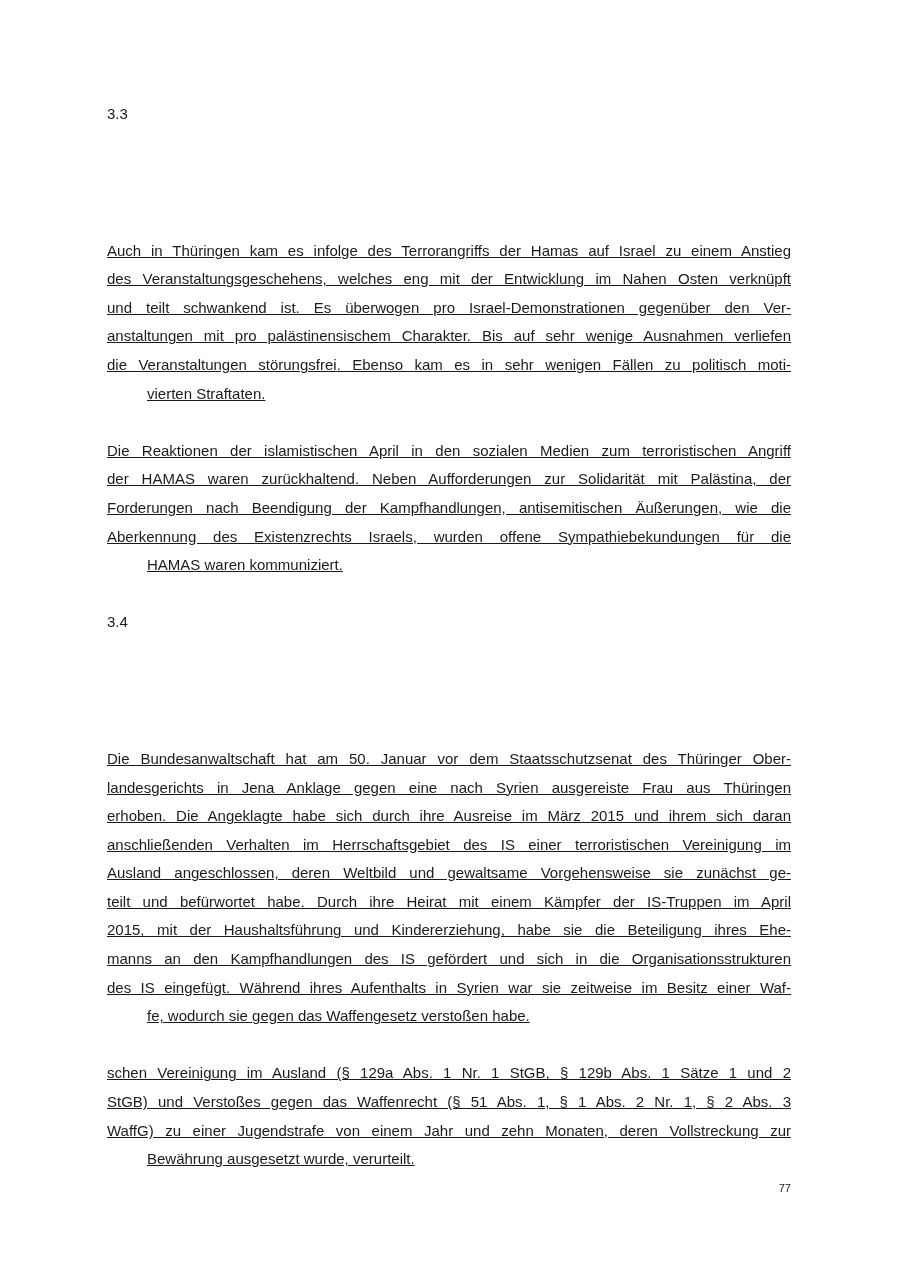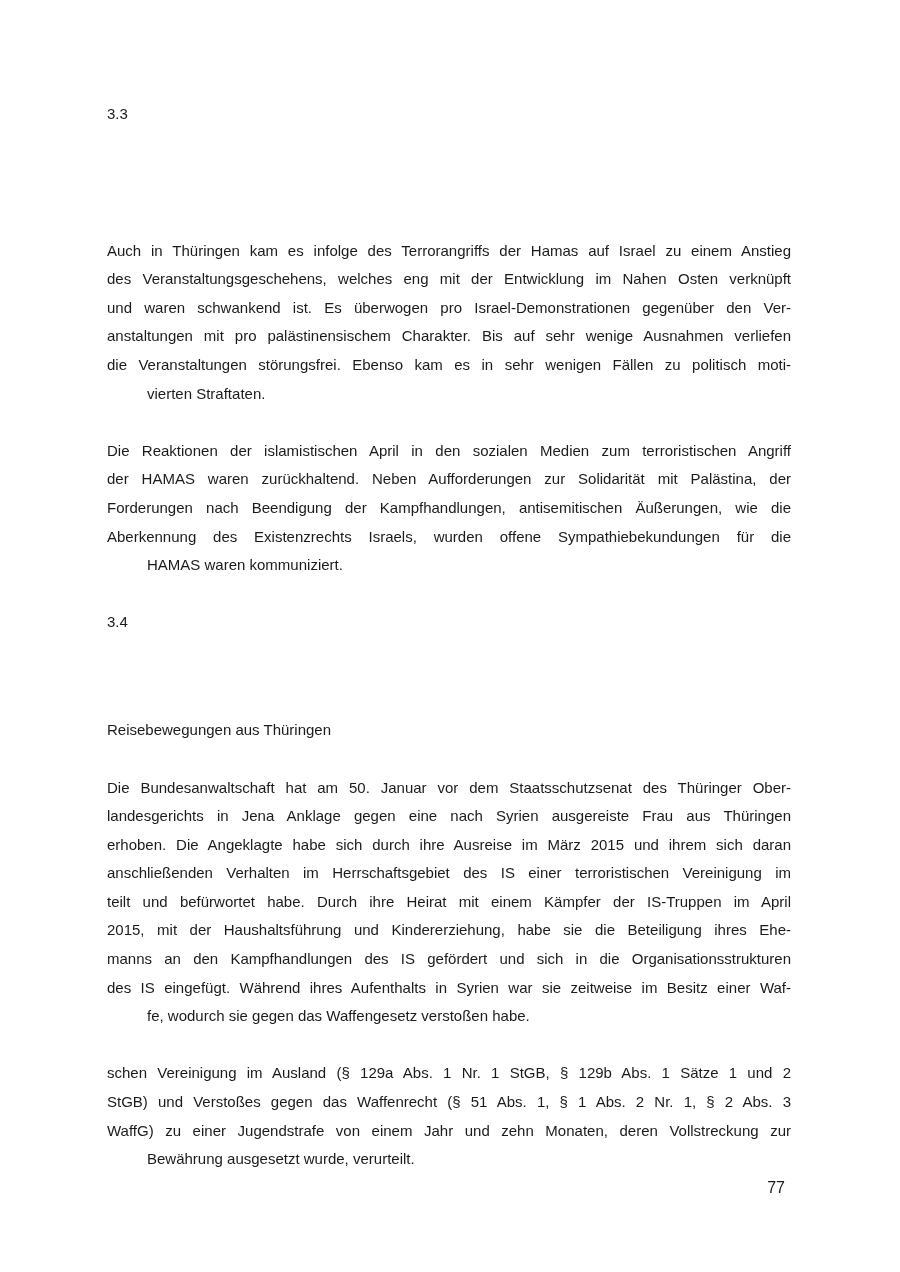--- a/index.html
+++ b/index.html
@@ -33,78 +33,79 @@
     margin: 0 0 28.6px 0;
     white-space: nowrap;
     flex-direction: column;
   }
   .h-num {
     width: 108px;
     flex: 0 0 108px;
   }
   .para {
     margin: 0 0 28.6px 0;
+    text-decoration: underline;
   }
   .para .line {
     text-align: justify;
     text-align-last: justify;
     white-space: normal;
   }
   .para .line-last {
     text-align: left;
     text-align-last: left;
     margin-left: 40px;
   }
   .page-number {
     position: absolute;
-    left: 101px;
+    left: 107px;
     top: 1174px;
     width: 684px;
     text-align: right;
-    font-size: 16px;
+    font-size: 11px;
     line-height: 28.6px;
   }
 </style>
 </head>
 <body>
 
 <div class="page">
   <div class="content">
 
     <div class="heading">
       <span class="h-num">3.3</span>
     </div>
 
     <div class="para">
         <div class="line">Auch in Thüringen kam es infolge des Terrorangriffs der Hamas auf Israel zu einem Anstieg</div>
         <div class="line">des Veranstaltungsgeschehens, welches eng mit der Entwicklung im Nahen Osten verknüpft</div>
-        <div class="line">und waren schwankend ist. Es überwogen pro Israel-Demonstrationen gegenüber den Ver-</div>
+        <div class="line">und teilt schwankend ist. Es überwogen pro Israel-Demonstrationen gegenüber den Ver-</div>
         <div class="line">anstaltungen mit pro palästinensischem Charakter. Bis auf sehr wenige Ausnahmen verliefen</div>
         <div class="line">die Veranstaltungen störungsfrei. Ebenso kam es in sehr wenigen Fällen zu politisch moti-</div>
         <div class="line line-last">vierten Straftaten.</div>
       </div>
 
     <div class="para">
         <div class="line">Die Reaktionen der islamistischen April in den sozialen Medien zum terroristischen Angriff</div>
         <div class="line">der HAMAS waren zurückhaltend. Neben Aufforderungen zur Solidarität mit Palästina, der</div>
         <div class="line">Forderungen nach Beendigung der Kampfhandlungen, antisemitischen Äußerungen, wie die</div>
         <div class="line">Aberkennung des Existenzrechts Israels, wurden offene Sympathiebekundungen für die</div>
         <div class="line line-last">HAMAS waren kommuniziert.</div>
       </div>
 
     <div class="heading">
       <span class="h-num">3.4</span>
-      <span class="h-title">Reisebewegungen aus Thüringen</span>
     </div>
 
     <div class="para">
         <div class="line">Die Bundesanwaltschaft hat am 50. Januar vor dem Staatsschutzsenat des Thüringer Ober-</div>
         <div class="line">landesgerichts in Jena Anklage gegen eine nach Syrien ausgereiste Frau aus Thüringen</div>
         <div class="line">erhoben. Die Angeklagte habe sich durch ihre Ausreise im März 2015 und ihrem sich daran</div>
         <div class="line">anschließenden Verhalten im Herrschaftsgebiet des IS einer terroristischen Vereinigung im</div>
+        <div class="line">Ausland angeschlossen, deren Weltbild und gewaltsame Vorgehensweise sie zunächst ge-</div>
         <div class="line">teilt und befürwortet habe. Durch ihre Heirat mit einem Kämpfer der IS-Truppen im April</div>
         <div class="line">2015, mit der Haushaltsführung und Kindererziehung, habe sie die Beteiligung ihres Ehe-</div>
         <div class="line">manns an den Kampfhandlungen des IS gefördert und sich in die Organisationsstrukturen</div>
         <div class="line">des IS eingefügt. Während ihres Aufenthalts in Syrien war sie zeitweise im Besitz einer Waf-</div>
         <div class="line line-last">fe, wodurch sie gegen das Waffengesetz verstoßen habe.</div>
       </div>
 
     <div class="para">
         <div class="line">schen Vereinigung im Ausland (§ 129a Abs. 1 Nr. 1 StGB, § 129b Abs. 1 Sätze 1 und 2</div>
         <div class="line">StGB) und Verstoßes gegen das Waffenrecht (§ 51 Abs. 1, § 1 Abs. 2 Nr. 1, § 2 Abs. 3</div>

